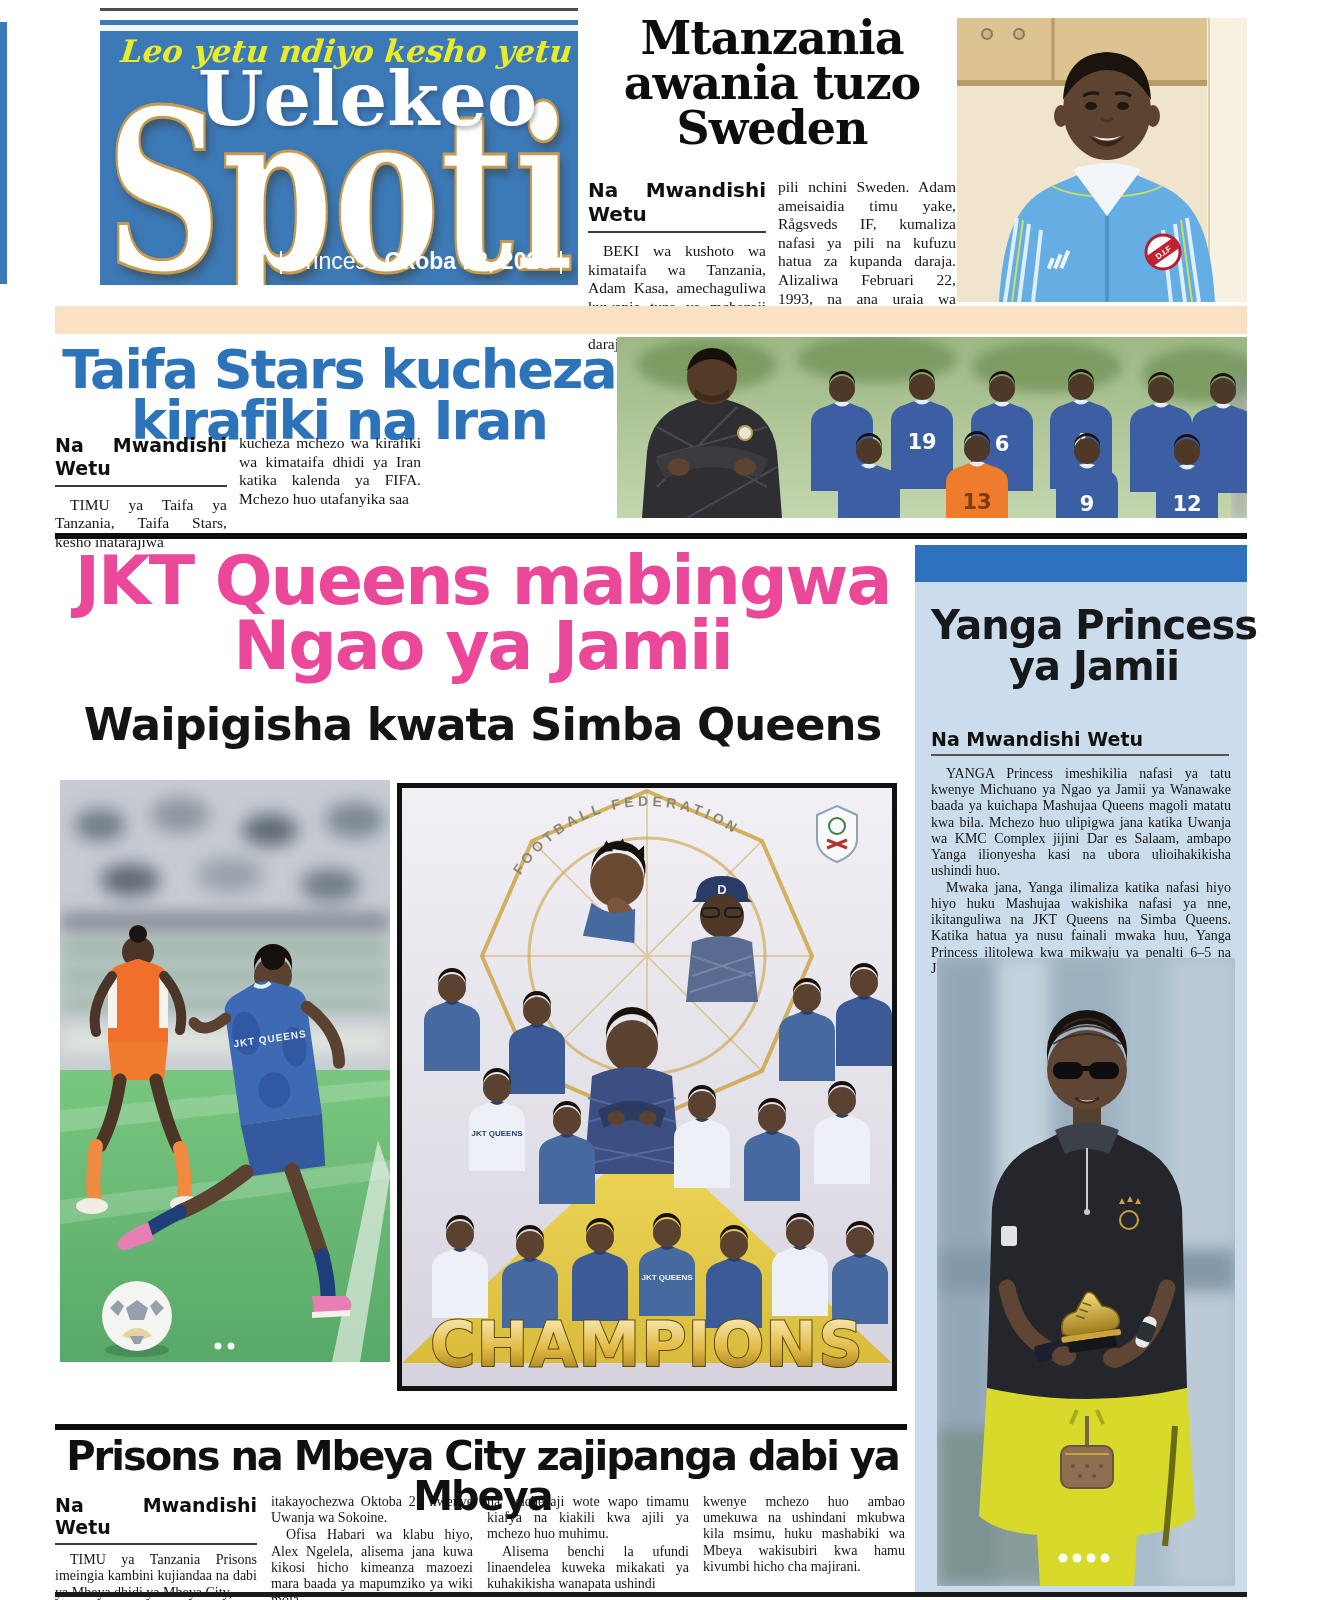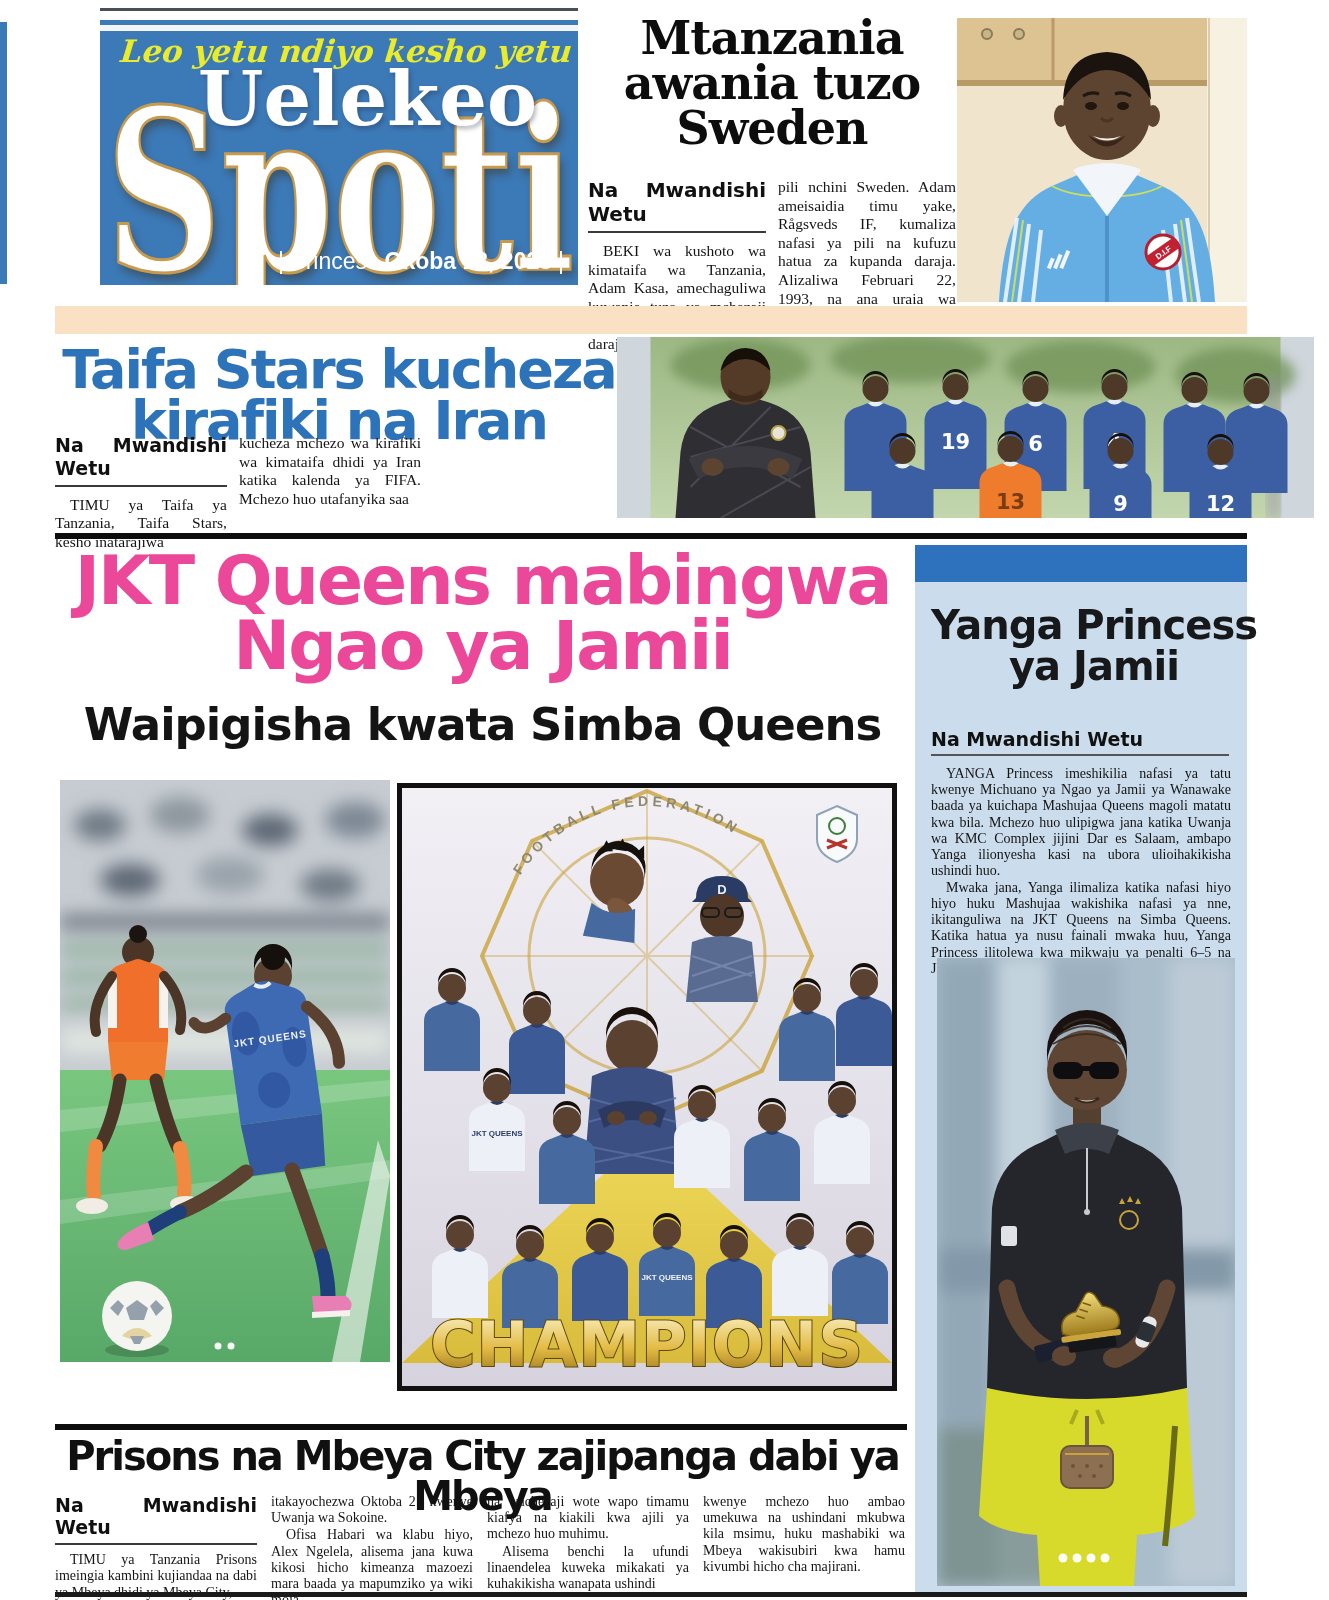--- a/index.html
+++ b/index.html
@@ -34,21 +34,21 @@
   
   .sweden-head{left:588px;top:16px;width:368px;text-align:center;
        font-family:"DejaVu Serif",serif;font-weight:bold;font-size:46px;line-height:.98;
        letter-spacing:-1px;color:#0d0d0d;}
   .sweden-cols{left:588px;top:178px;width:368px;display:flex;gap:12px;}
   .sweden-cols .c{width:178px;}
   
   .photo{position:absolute;overflow:hidden;background:#cfd6dc;}
   .photo svg{display:block;width:100%;height:100%;}
   .ph-portrait{left:957px;top:18px;width:290px;height:284px;}
-  .ph-team{left:617px;top:337px;width:697px;height:181px;}
+  .ph-team{left:617px;top:337px;width:630px;height:181px;}
   .ph-action{left:60px;top:780px;width:330px;height:582px;}
   .ph-poster{left:397px;top:783px;width:500px;height:608px;border:5px solid #111;box-sizing:border-box;}
   .ph-trophy{left:937px;top:958px;width:298px;height:628px;}
   
   .peach{left:55px;top:306px;width:1192px;height:28px;background:#fbe1c3;}
   .rule-main{left:55px;top:533px;width:1192px;height:6px;background:#0d0d0d;}
   .rule-prisons{left:55px;top:1424px;width:852px;height:6px;background:#0d0d0d;}
   .rule-bottom{left:55px;top:1592px;width:1192px;height:5px;background:#1a1a1a;}
   
   .taifa-head{left:55px;top:340px;width:560px;text-align:center;

